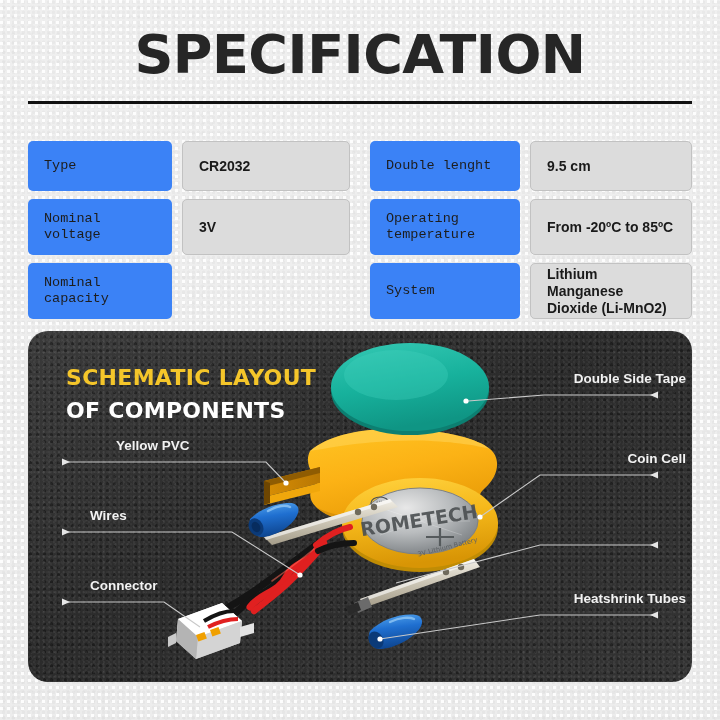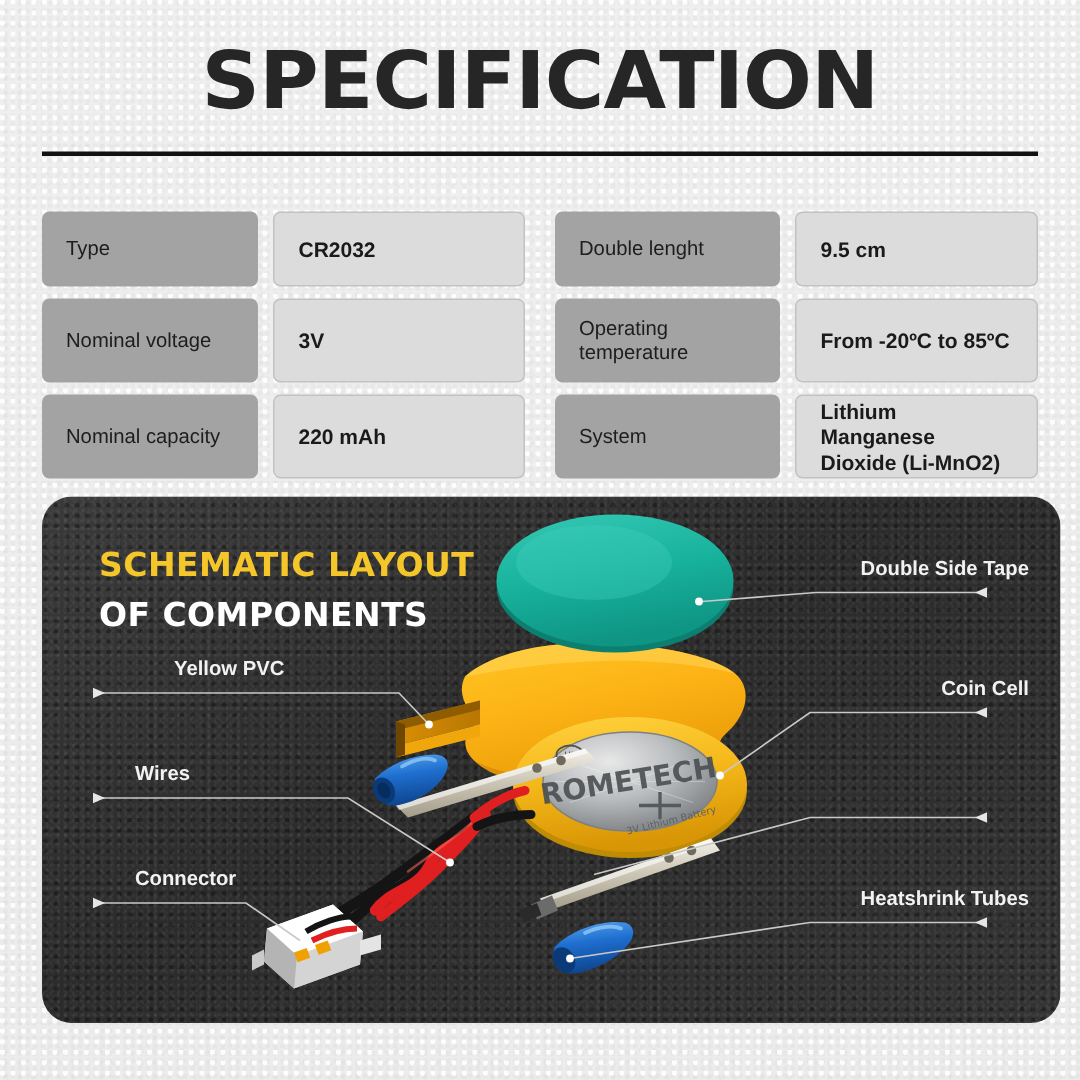--- a/index.html
+++ b/index.html
@@ -45,23 +45,23 @@
   .spec-row{position:relative;height:50px;margin-bottom:8px;}
   .spec-row.tall{height:56px;}
   .cell{
     position:absolute;top:0;bottom:0;
     display:flex;align-items:center;
     box-sizing:border-box;
     border-radius:5px;
   }
   .cell.key{
     left:0;width:144px;
-    background:#a3a3a3;
+    background:#3b82f6;
     padding:0 16px;
-    font-size:13.5px;line-height:16px;color:#1d1d1d;
+    font-size:13.5px;line-height:16px;color:#1d1d1d;font-family:Liberation Mono, monospace;
   }
   .cell.val{
     left:154px;right:0;
     background:#dcdcdc;
     border:1px solid #c2c2c2;
     padding:12px 16px;
     font-size:14px;line-height:17px;color:#1a1a1a;font-weight:bold;
   }
   .spec-col.right .cell.key{width:150px;}
   .spec-col.right .cell.val{left:160px;}
@@ -72,21 +72,20 @@
     position:absolute;left:28px;top:331px;width:664px;height:351px;
     border-radius:20px;
     background:
       radial-gradient(circle at 12% 22%, rgba(255,255,255,.05) 0 1px, transparent 1.6px),
       radial-gradient(circle at 62% 58%, rgba(255,255,255,.045) 0 1px, transparent 1.6px),
       radial-gradient(circle at 35% 85%, rgba(0,0,0,.35) 0 1.4px, transparent 2px),
       radial-gradient(circle at 85% 30%, rgba(255,255,255,.035) 0 1px, transparent 1.5px),
       linear-gradient(150deg,#3a3a3a,#2b2b2b 45%,#333 100%);
     background-size:5px 5px,6px 6px,7px 7px,4px 4px,100% 100%;
     overflow:hidden;
-    padding-left:15px;
   }
   .panel-title{position:absolute;left:38px;top:34px;}
   .pt1{
     font-size:22px;font-weight:bold;color:#f5c62a;
     letter-spacing:.3px;font-family:"DejaVu Sans",sans-serif;
   }
   .pt2{
     font-size:22px;font-weight:bold;color:#ffffff;margin-top:8px;
     letter-spacing:.3px;font-family:"DejaVu Sans",sans-serif;
   }
@@ -138,23 +137,20 @@
           <span>3V</span>
         </div>
       </div>
 
       <div class="spec-row tall">
         <div class="cell key">
           <span>
             <span class="two">Nominal</span>
             <span class="two">capacity</span>
           </span>
-        </div>
-        <div class="cell val">
-          <span>220 mAh</span>
         </div>
       </div>
 
     </div>
 
     <div class="spec-col right">
 
       <div class="spec-row">
         <div class="cell key">
           <span>Double lenght</span>

